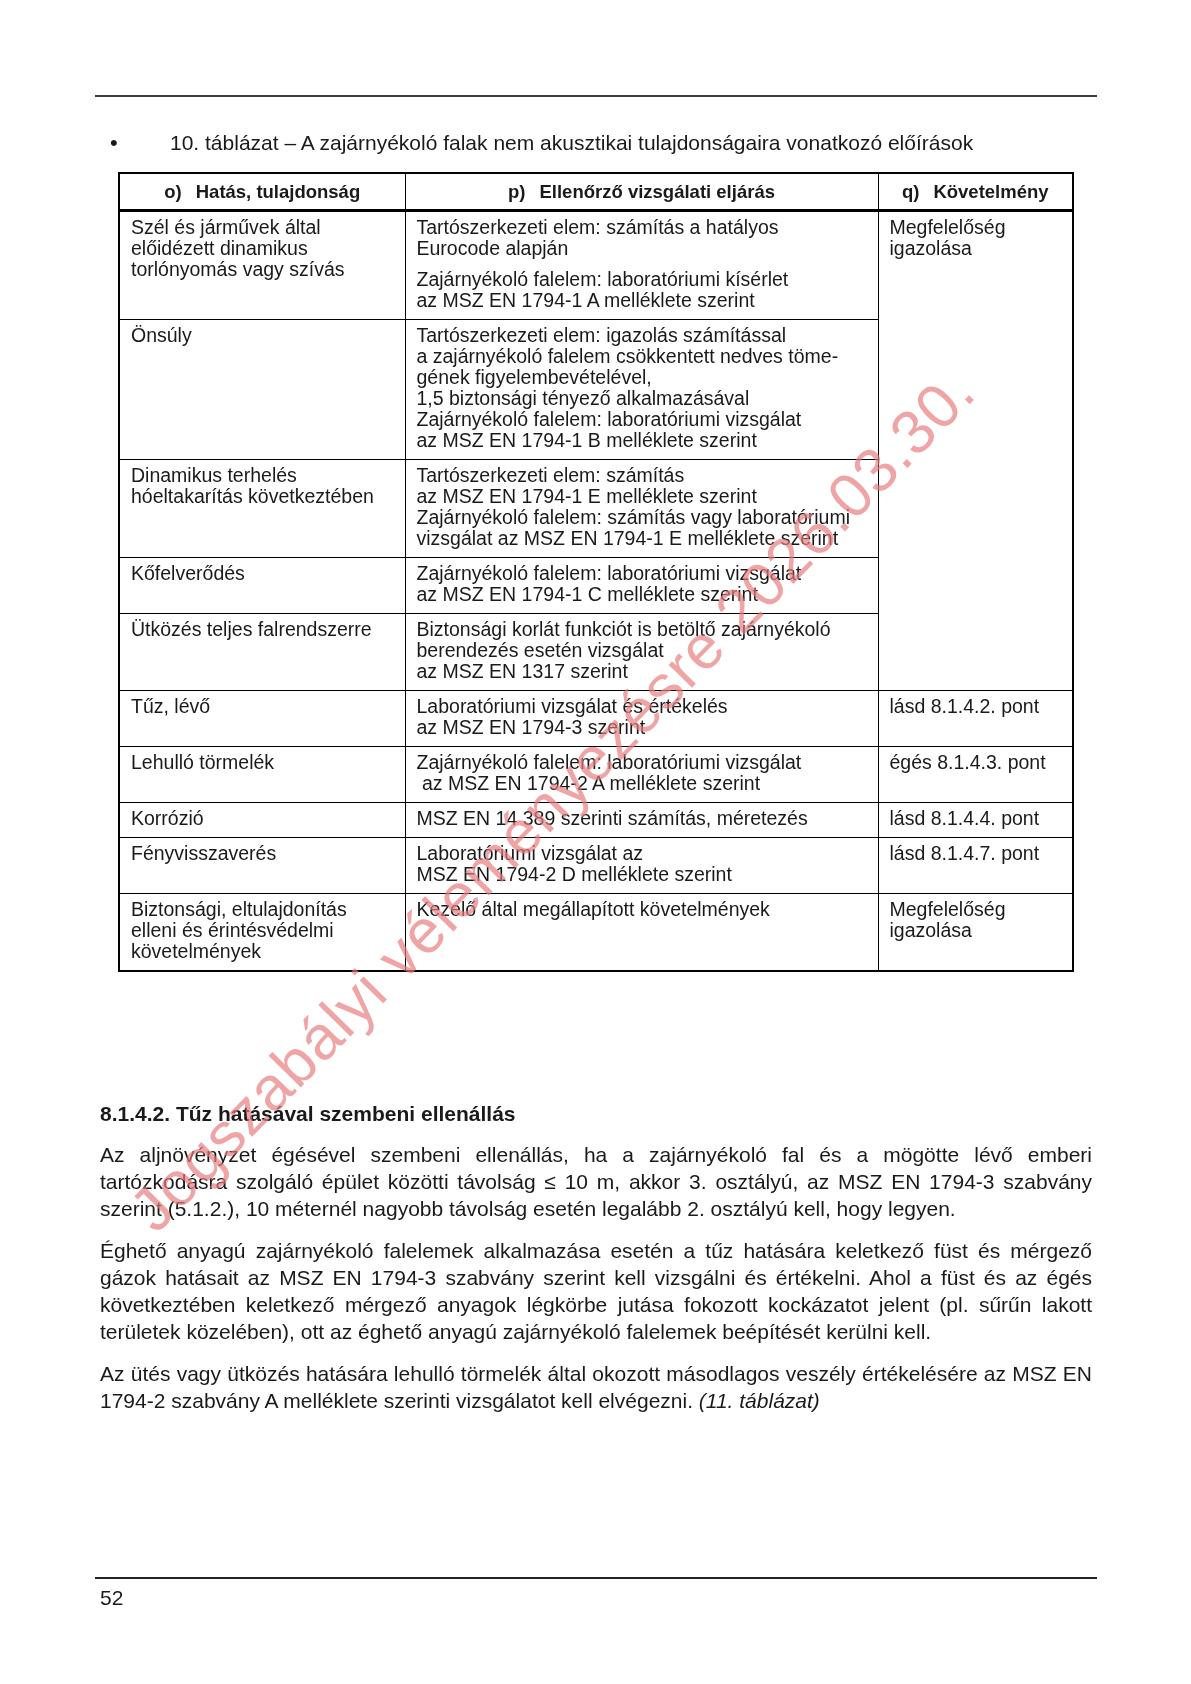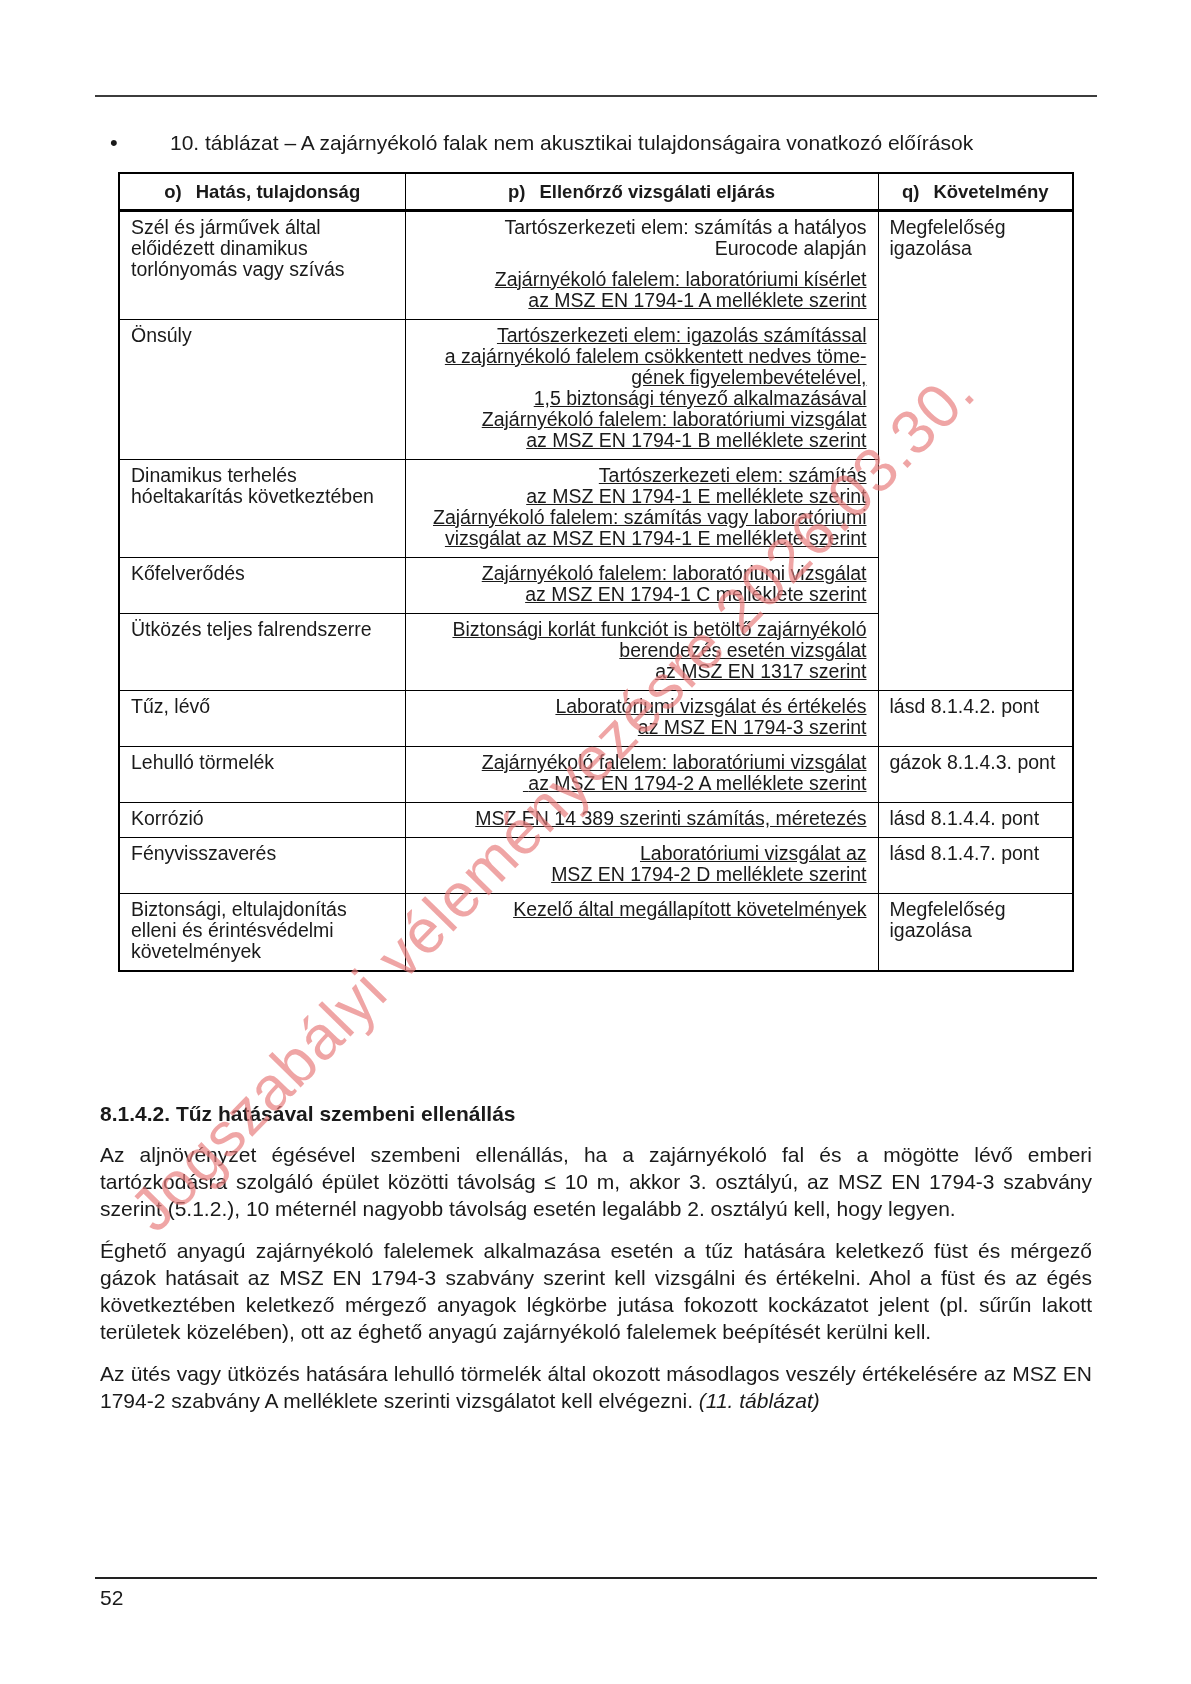--- a/index.html
+++ b/index.html
@@ -45,22 +45,22 @@
   }
   table.spec{border:2px solid #000;}
   table.spec th{
     font-size:18.5px;
     font-weight:bold;
     text-align:center;
     padding:7px 4px;
     border-bottom:3px solid #000;
   }
   .th-inner{display:inline-flex;gap:14px;}
-  td .cell-para{margin:0 0 10px 0;text-align:right;}
-  td .cell-para:last-child{margin-bottom:0;text-decoration:underline;}
+  td .cell-para{margin:0 0 10px 0;}
+  td .cell-para:last-child{margin-bottom:0;}
   .cell-line{white-space:pre-wrap;}
   td.req-middle{vertical-align:middle;}
   .sections{margin-top:50px;}
   .section-heading{
     font-size:21px;line-height:27px;
     margin:26px 0 14px 0;
   }
   .section-heading:first-child{margin-top:0;font-weight:bold;}
   p.body-para{
     font-size:21px;line-height:27px;
@@ -224,21 +224,21 @@
           <td>
             <div class="cell-line">Lehulló törmelék</div>
           </td>
           <td>
             <div class="cell-para">
               <div class="cell-line">Zajárnyékoló falelem: laboratóriumi vizsgálat</div>
               <div class="cell-line"> az MSZ EN 1794-2 A melléklete szerint</div>
             </div>
           </td>
           <td rowspan="1">
-            <div class="cell-line">gázok 8.1.4.3. pont</div>
+            <div class="cell-line">égés 8.1.4.3. pont</div>
           </td>
         </tr>
         <tr>
           <td>
             <div class="cell-line">Korrózió</div>
           </td>
           <td>
             <div class="cell-para">
               <div class="cell-line">MSZ EN 14 389 szerinti számítás, méretezés</div>
             </div>

